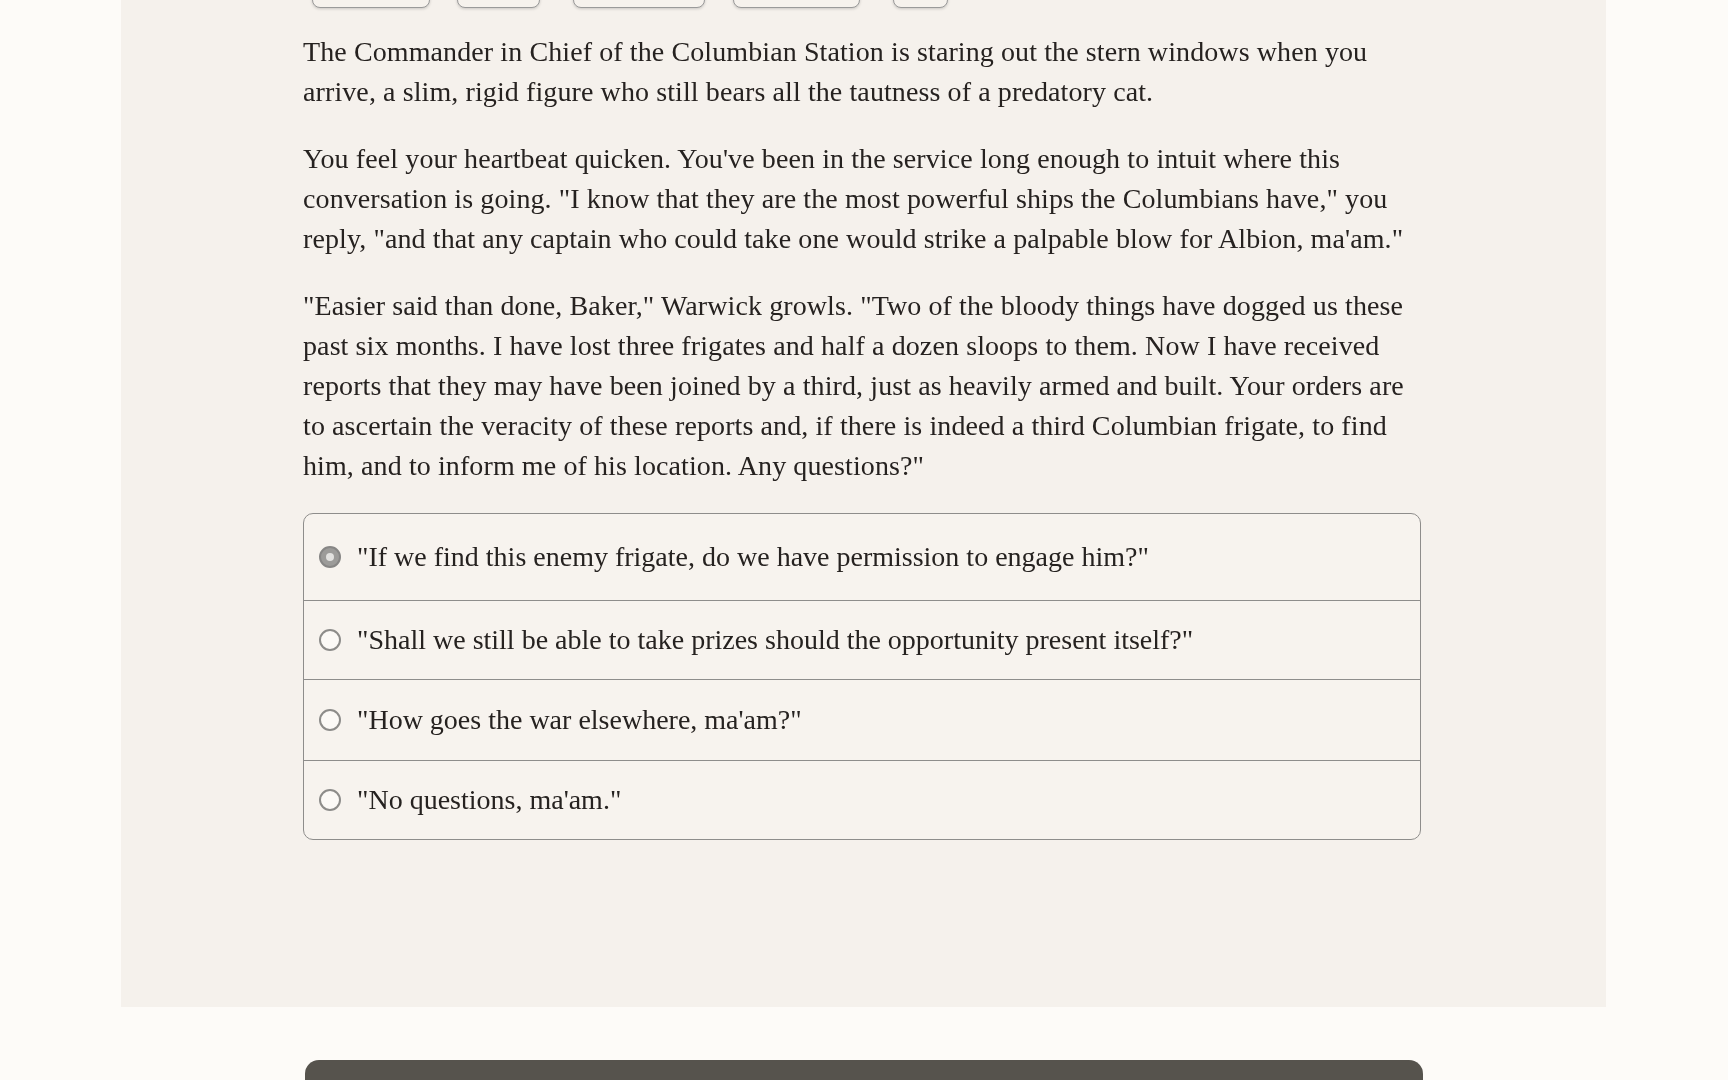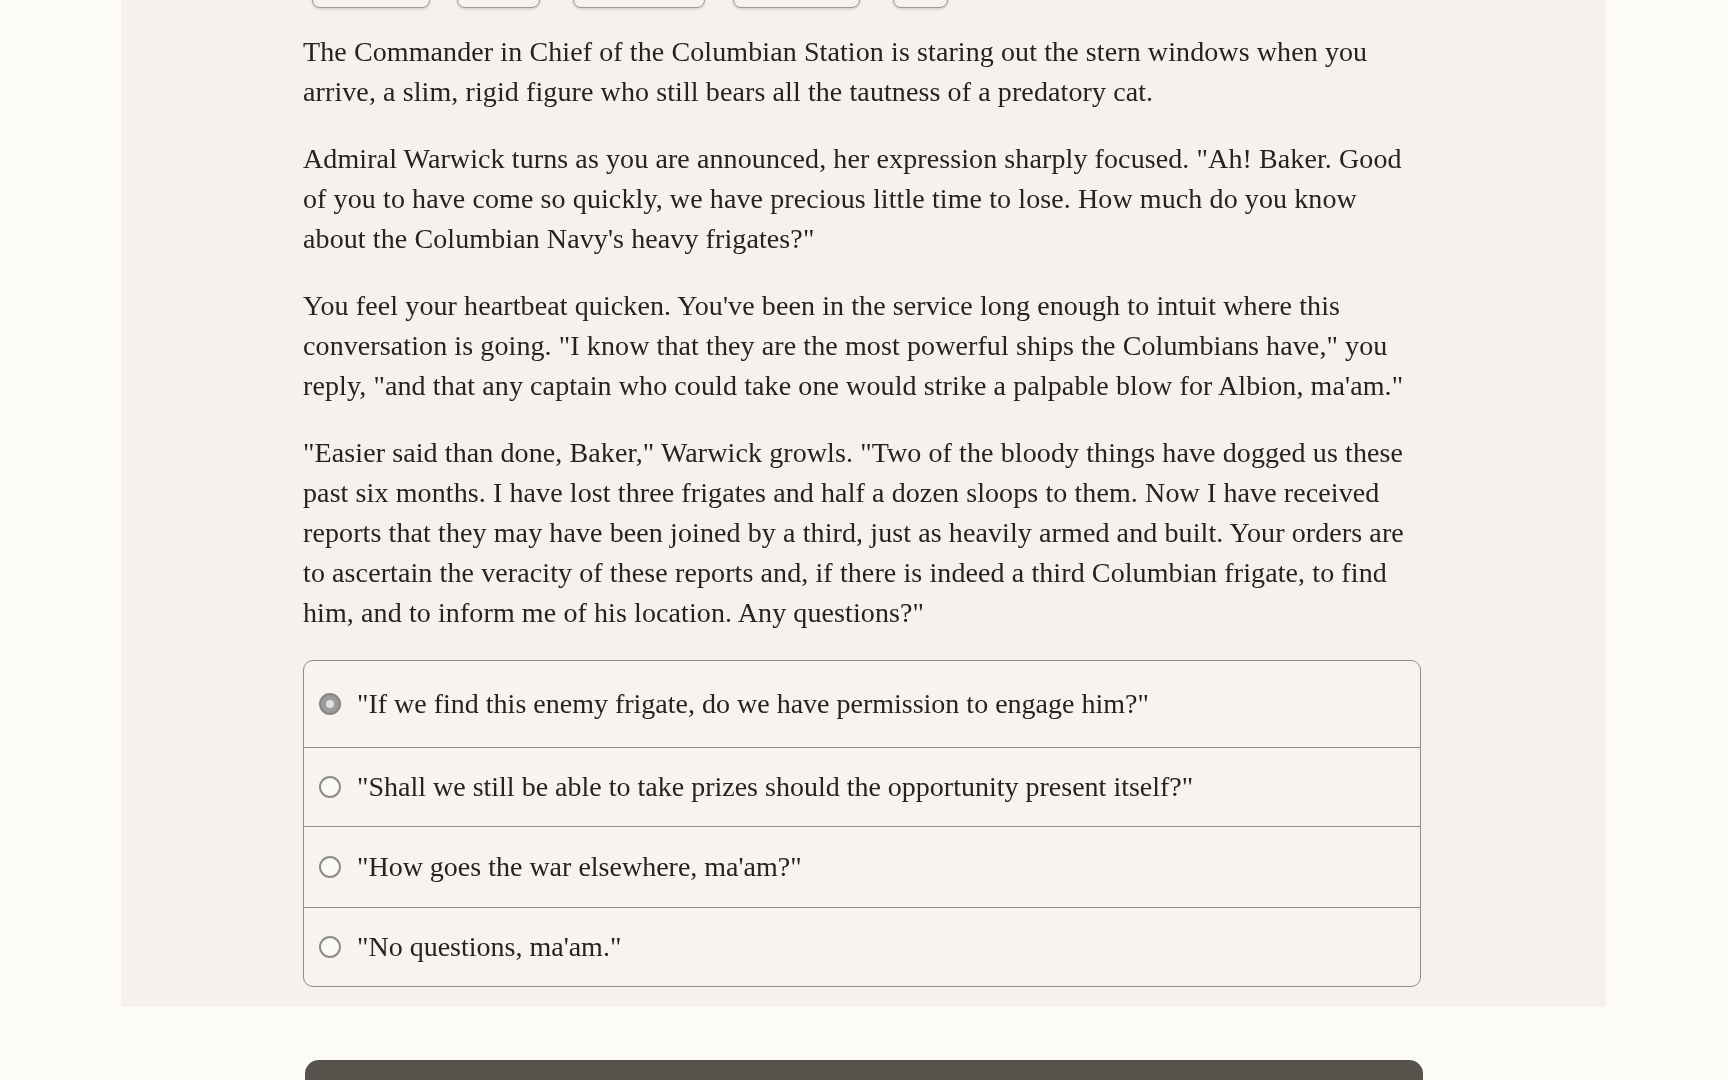--- a/index.html
+++ b/index.html
@@ -113,21 +113,20 @@
 
   <button class="hdr-btn" style="left:191px;width:118px;"></button>
   <button class="hdr-btn" style="left:336px;width:83px;"></button>
   <button class="hdr-btn" style="left:452px;width:132px;"></button>
   <button class="hdr-btn" style="left:612px;width:127px;"></button>
   <button class="hdr-btn" style="left:772px;width:55px;"></button>
 
   <div class="content">
     <div class="story">
       <p>The Commander in Chief of the Columbian Station is staring out the stern windows when you arrive, a slim, rigid figure who still bears all the tautness of a predatory cat.</p>
-      <p>Admiral Warwick turns as you are announced, her expression sharply focused. "Ah! Baker. Good of you to have come so quickly, we have precious little time to lose. How much do you know about the Columbian Navy's heavy frigates?"</p>
       <p>You feel your heartbeat quicken. You've been in the service long enough to intuit where this conversation is going. "I know that they are the most powerful ships the Columbians have," you reply, "and that any captain who could take one would strike a palpable blow for Albion, ma'am."</p>
       <p>"Easier said than done, Baker," Warwick growls. "Two of the bloody things have dogged us these past six months. I have lost three frigates and half a dozen sloops to them. Now I have received reports that they may have been joined by a third, just as heavily armed and built. Your orders are to ascertain the veracity of these reports and, if there is indeed a third Columbian frigate, to find him, and to inform me of his location. Any questions?"</p>
     </div>
 
     <div class="choice-box">
       <div class="choice-row">
         <span class="radio selected"></span>
         <span class="choice-label">"If we find this enemy frigate, do we have permission to engage him?"</span>
       </div>
       <div class="choice-row">

